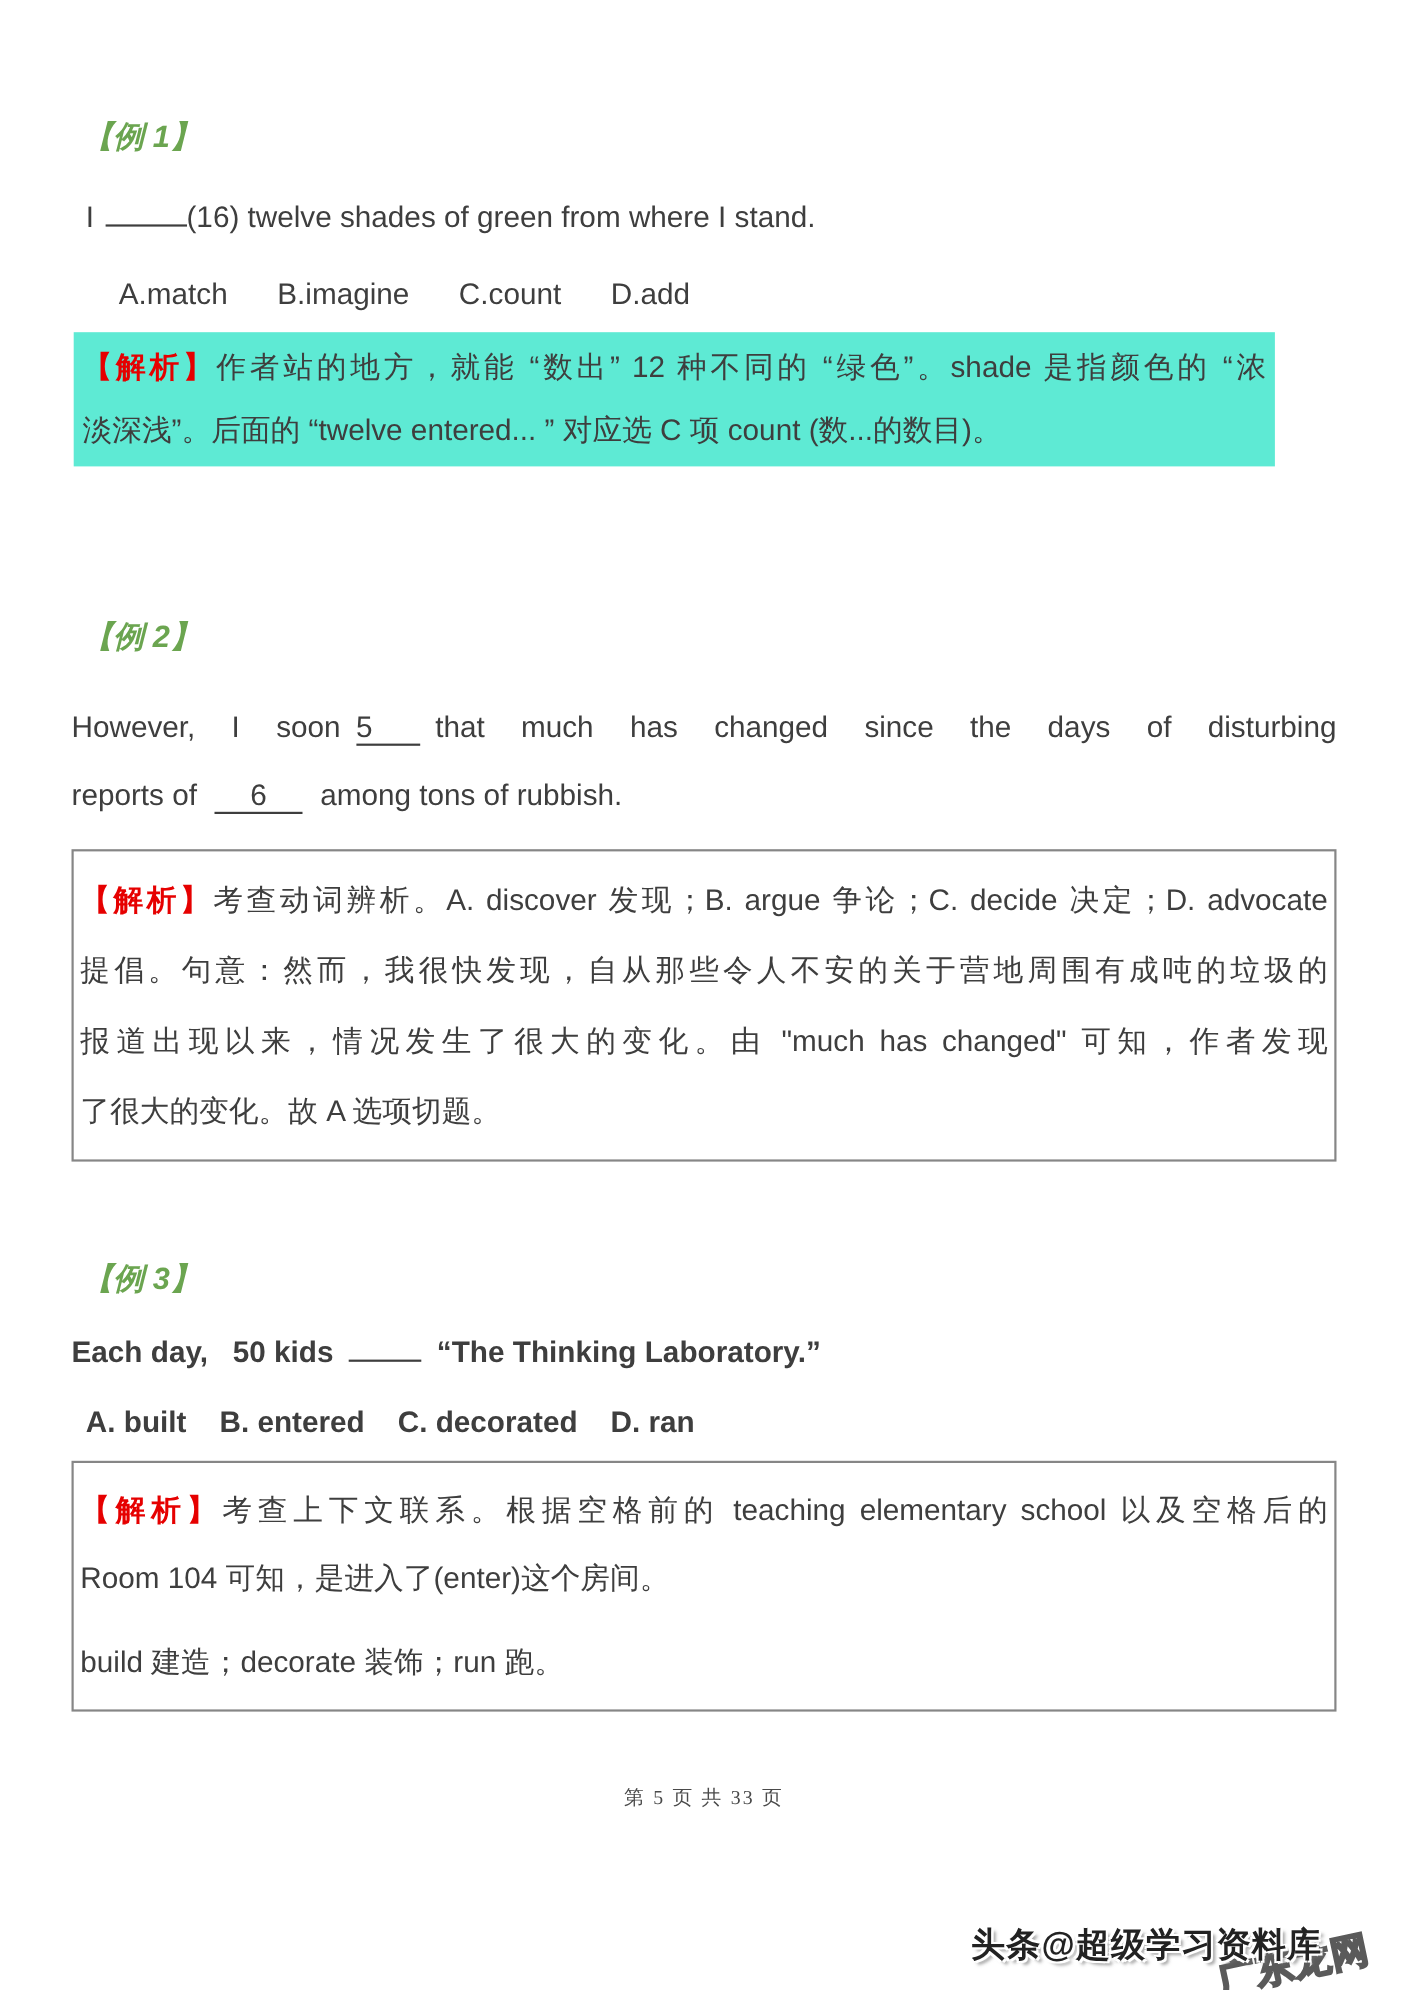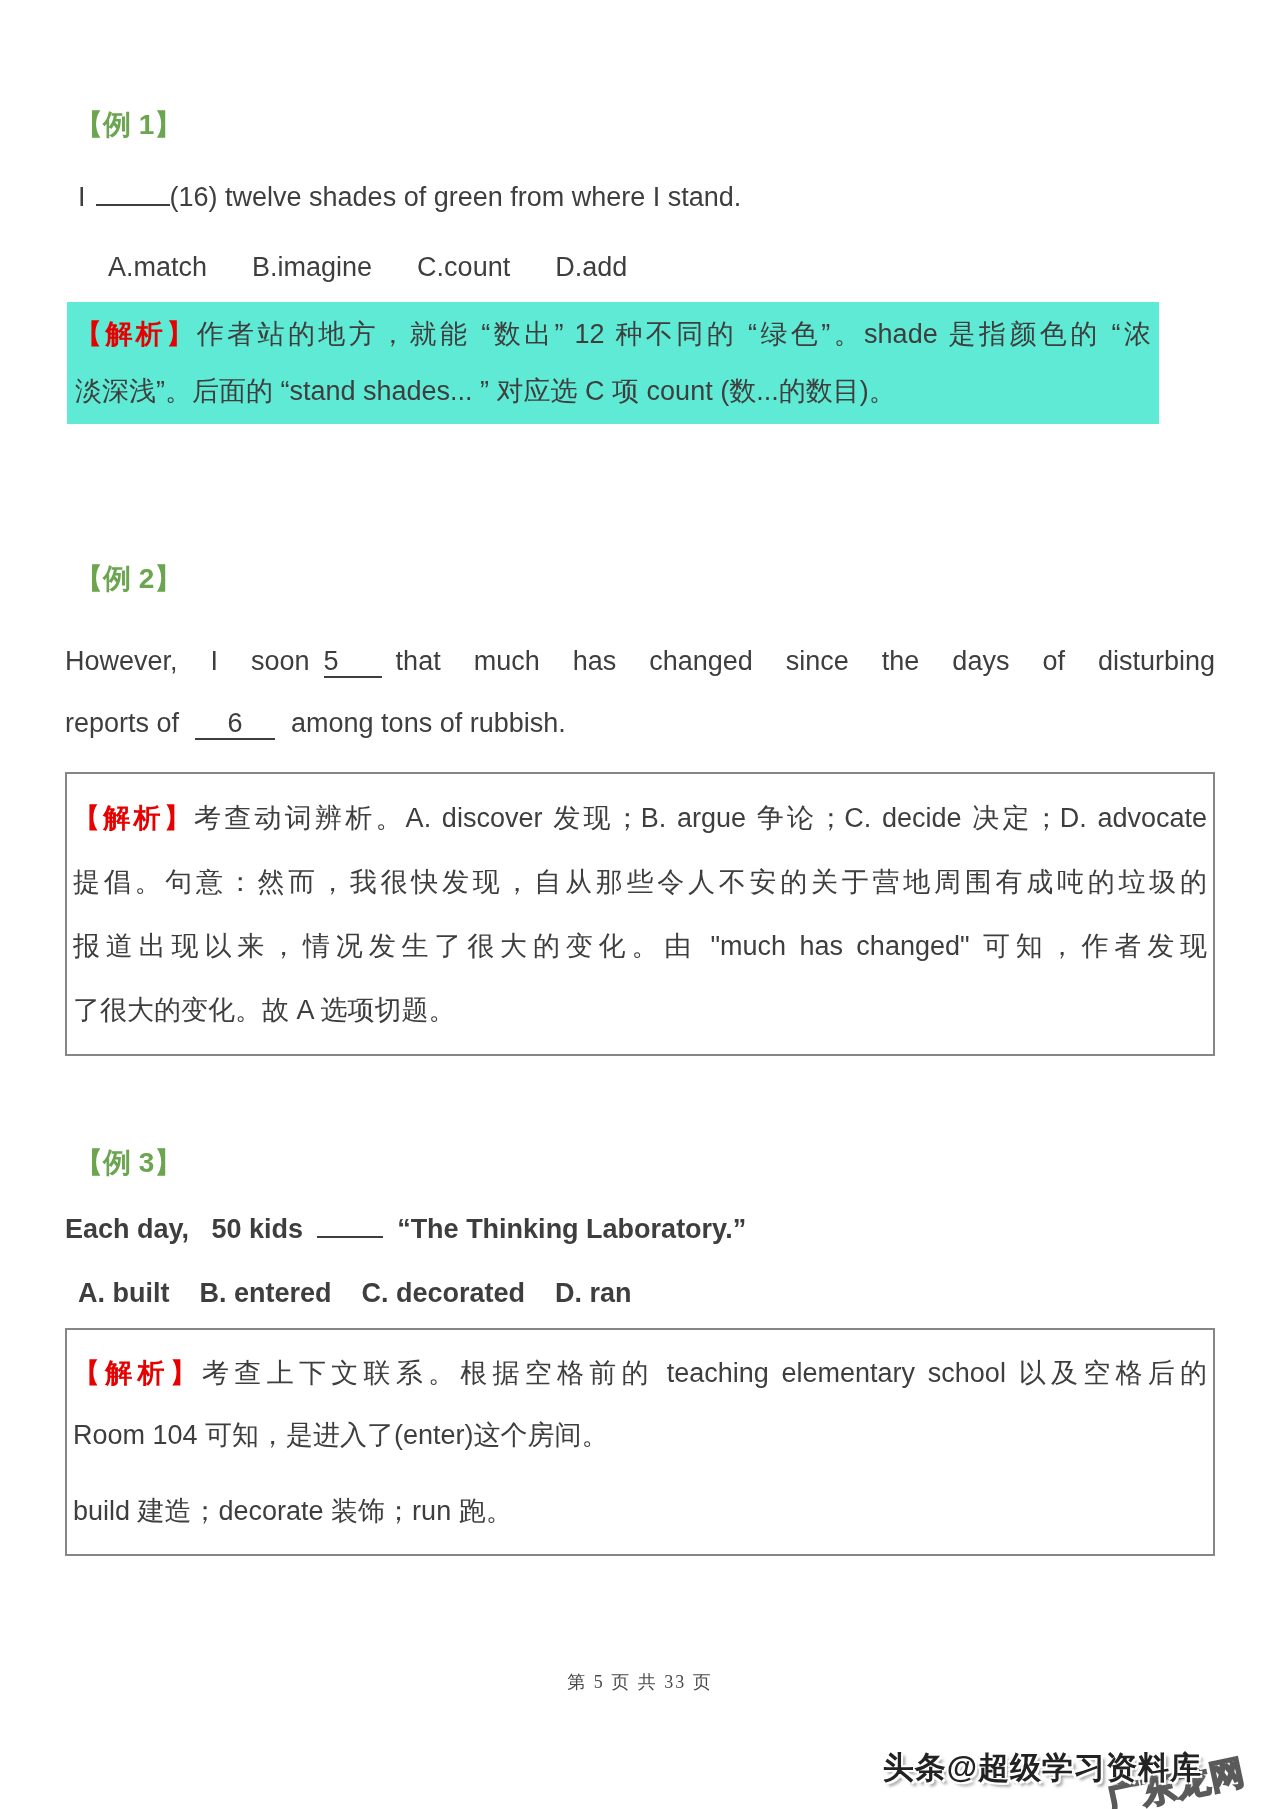--- a/index.html
+++ b/index.html
@@ -8,21 +8,21 @@
     width:1280px;height:1809px;
     background:#ffffff;
     font-family:"Liberation Sans","DejaVu Sans",sans-serif;
     color:#3e3e3e;
     overflow:hidden;
     box-sizing:border-box;
     padding:0 65px;
   }
   .ex-heading{
     font-size:28px;font-weight:bold;color:#6ba550;
-    margin:0 0 0 10px;line-height:30px;
+    margin:0 0 0 10px;line-height:30px;font-style:italic;
   }
   .h1{margin-top:110px;}
   .h2{margin-top:140px;}
   .h3{margin-top:92px;}
   .qline{font-size:27px;line-height:34px;white-space:pre-wrap;}
   .q1{margin-top:40px;padding-left:13px;}
   .q2a{margin-top:36px;line-height:62px;text-align:justify;text-align-last:justify;}
   .q2b{line-height:62px;}
   .q3{margin-top:34px;font-weight:bold;}
   .opts{font-size:27px;line-height:34px;white-space:pre-wrap;}
@@ -54,21 +54,21 @@
     box-sizing:border-box;
     width:1150px;
   }
   .aline{font-size:27px;line-height:57px;color:#3e3e3e;}
   .boxline{line-height:64px;}
   .box3line{line-height:62px;}
   .jline{text-align:justify;text-align-last:justify;}
   .pgap{margin-top:14px;}
   .lab{color:#e60000;font-weight:bold;}
   .footer{
-    margin-top:114px;
+    margin-top:66px;
     text-align:center;
     font-family:"Liberation Serif","DejaVu Serif",serif;
     font-size:18px;color:#4a4a4a;letter-spacing:2px;
   }
   .wm-main{
     position:absolute;right:78px;bottom:20px;
     font-size:31px;font-weight:bold;color:#222222;
     text-shadow:-2px -2px 0 #fff,2px -2px 0 #fff,-2px 2px 0 #fff,2px 2px 0 #fff,4px 4px 3px rgba(110,110,110,0.65);
     letter-spacing:1px;
   }
@@ -87,21 +87,21 @@
 <div class="page">
 
   <div class="ex-heading h1">【例 1】</div>
 
   <div class="qline q1"><span>I</span><span class="blank b1"></span><span>(16) twelve shades of green from where I stand.</span></div>
 
   <div class="opts o1">A.match      B.imagine      C.count      D.add</div>
 
   <div class="analysis-blue">
     <div class="aline jline"><span class="lab">【解析】</span><span>作者站的地方，就能 “数出” 12 种不同的 “绿色”。shade 是指颜色的 “浓</span></div>
-    <div class="aline">淡深浅”。后面的 “stand shades... ” 对应选 C 项 count (数...的数目)。</div>
+    <div class="aline">淡深浅”。后面的 “twelve entered... ” 对应选 C 项 count (数...的数目)。</div>
   </div>
 
   <div class="ex-heading h2">【例 2】</div>
 
   <div class="qline q2a"><span>However, I soon</span><span class="blank b2">5</span><span>that much has changed since the days of disturbing</span></div>
   <div class="qline q2b"><span>reports of</span><span class="blank b3">6</span><span>among tons of rubbish.</span></div>
 
 
   <div class="analysis-box">
     <div class="aline boxline jline"><span class="lab">【解析】</span><span>考查动词辨析。A. discover 发现；B. argue 争论；C. decide 决定；D. advocate</span></div>

